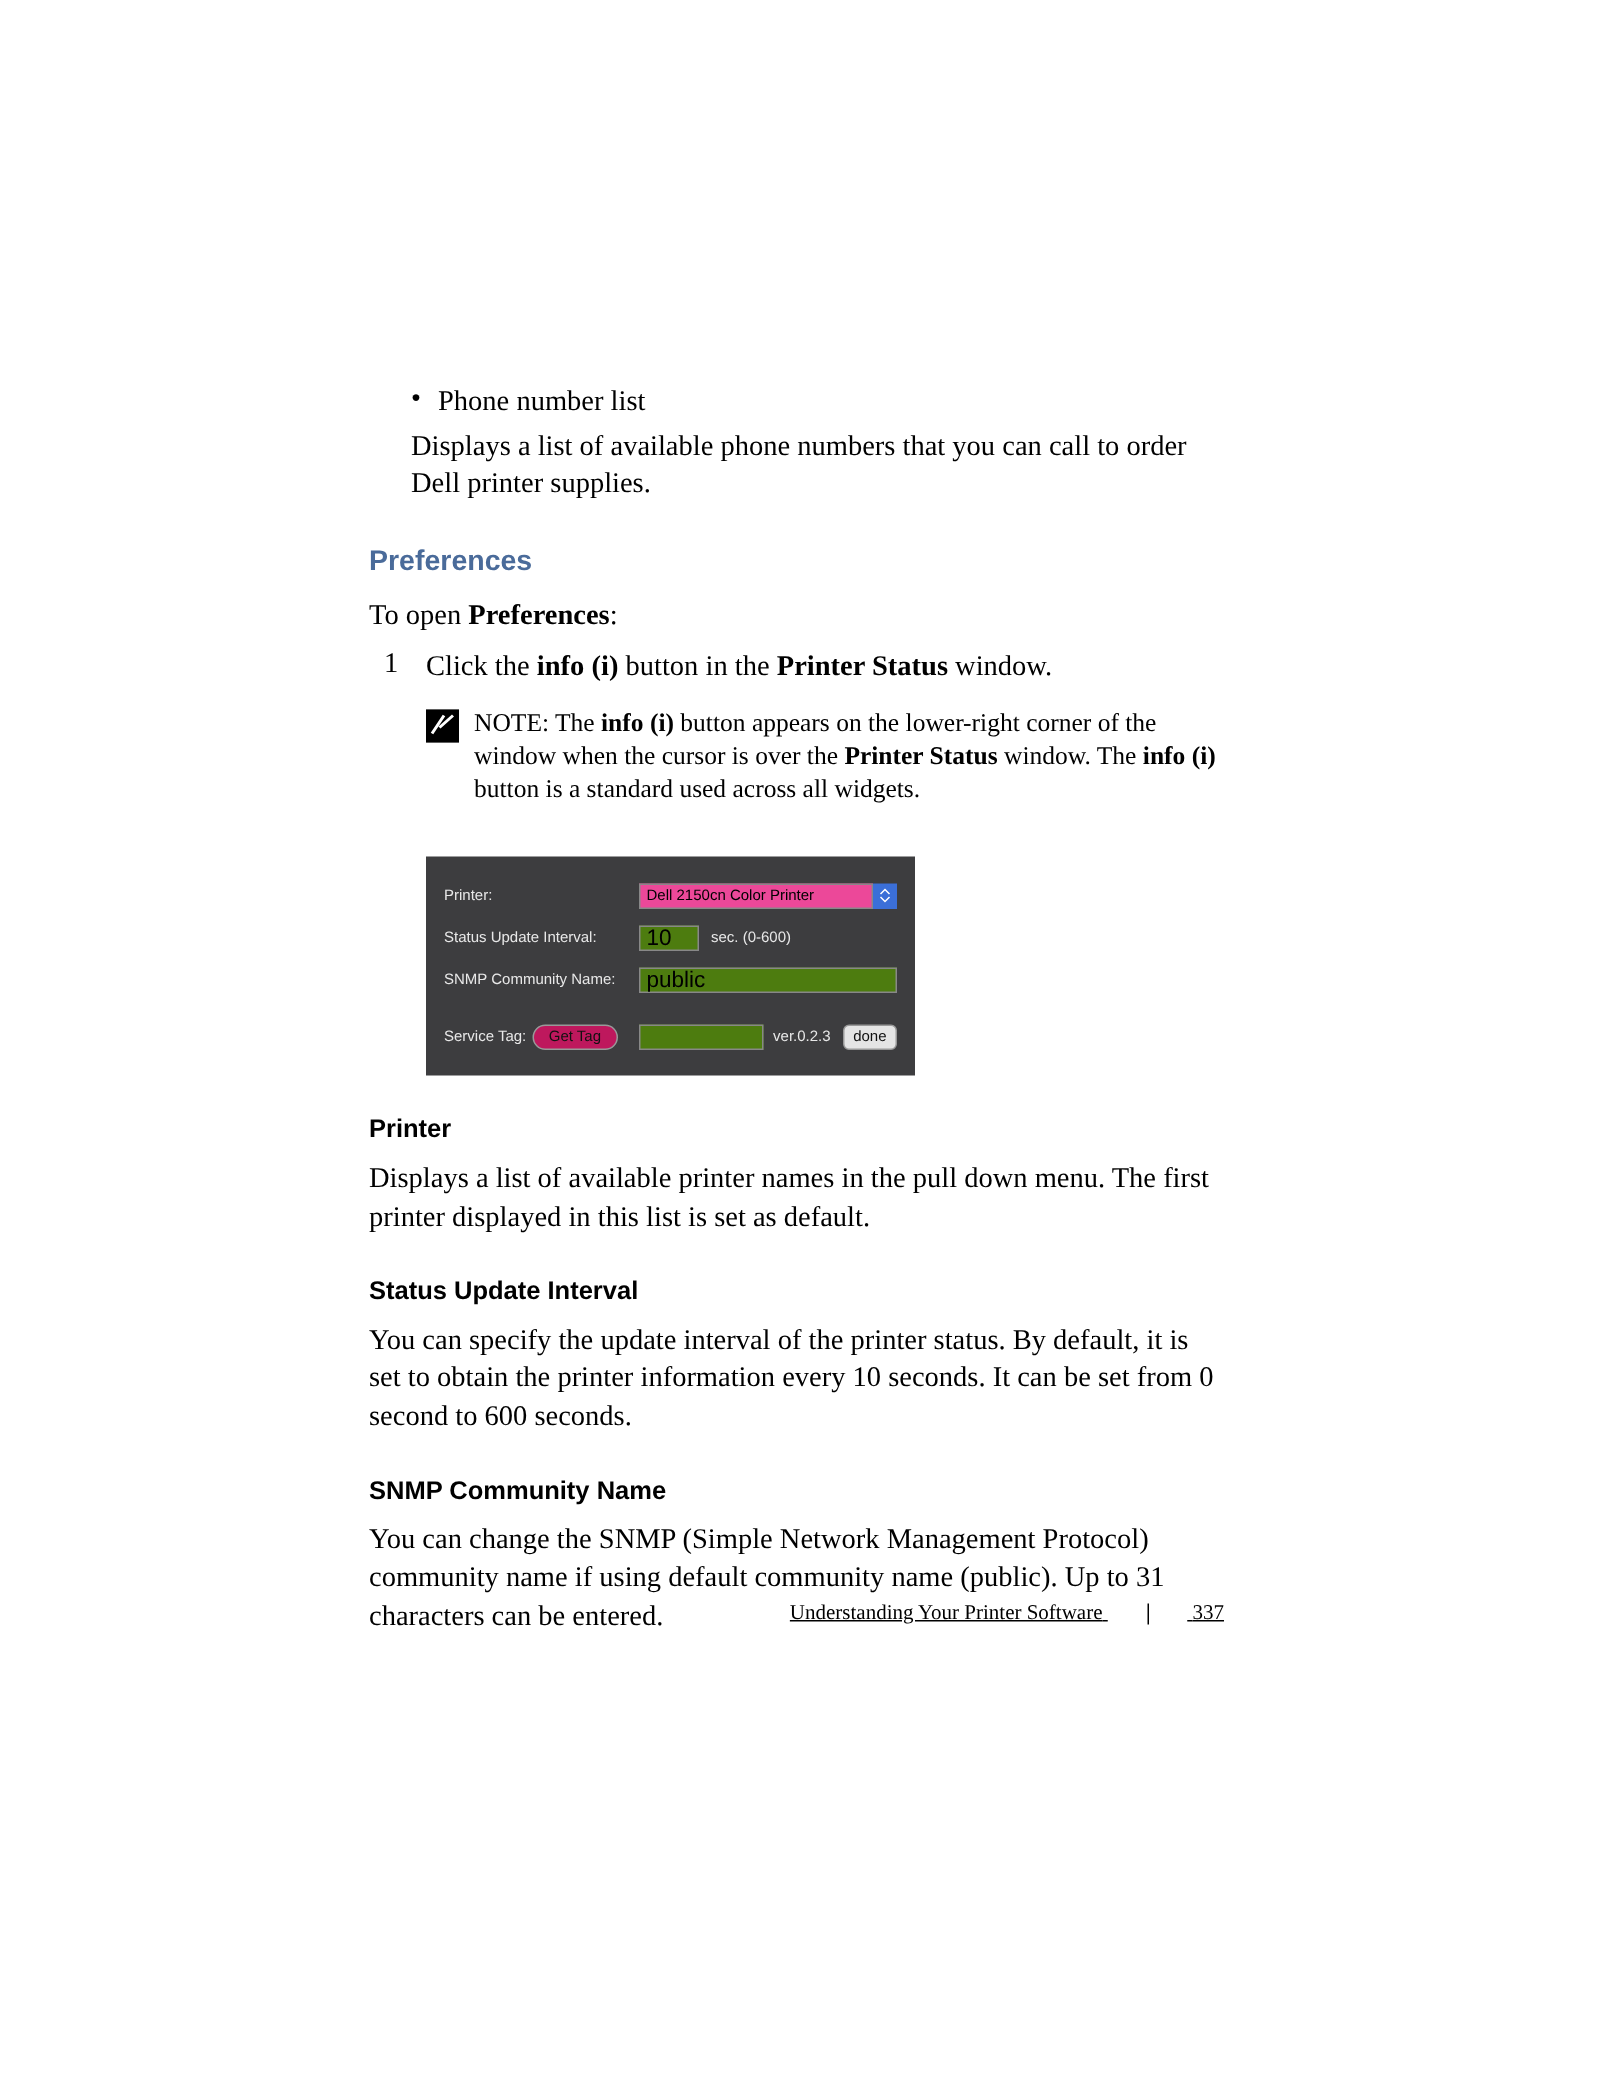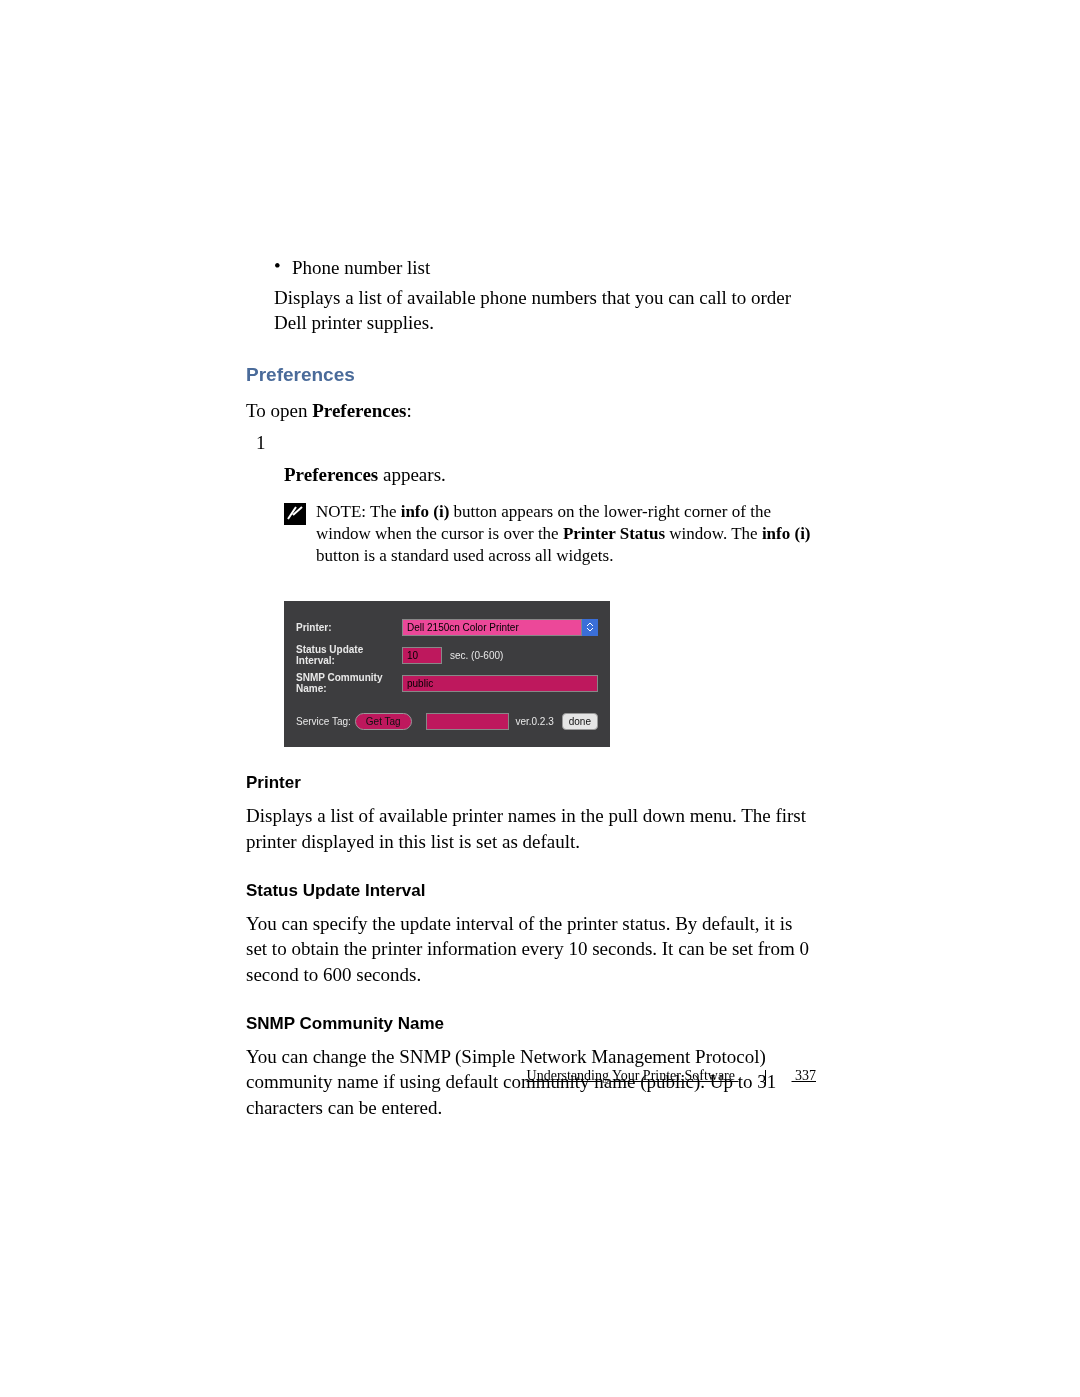--- a/index.html
+++ b/index.html
@@ -91,23 +91,22 @@
     font-family: Arial, Helvetica, sans-serif;
     font-size: 10px;
     color: #e8e8e8;
   }
   .prefs-row {
     display: flex;
     align-items: center;
     height: 28px;
   }
   .prefs-label {
-    width: 106px;
-    flex: none;
-    font-weight: bold;
+    width: 130px;
+    flex: none;
   }
   .prefs-select {
     flex: 1;
     height: 17px;
     background: #ec4899;
     color: #000;
     font-size: 10px;
     display: flex;
     align-items: center;
     padding: 0 4px;
@@ -120,25 +119,25 @@
     background: #3b6fd8;
     flex: none;
     display: flex;
     align-items: center;
     justify-content: center;
     color: #fff;
     font-size: 8px;
     line-height: 1;
   }
   .prefs-input {
-    background: #be185d;
+    background: #4d7c0f;
     color: #000;
     border: 1px solid #888;
     height: 17px;
-    font-size: 10px;
+    font-size: 15px;
     padding: 0 4px;
     display: flex;
     align-items: center;
   }
   .prefs-input.wide { flex: 1; }
   .prefs-input.narrow { width: 40px; }
   .prefs-button {
     display: inline-flex;
     align-items: center;
     justify-content: center;
@@ -191,25 +190,25 @@
   <div class="body-text indent-1">Displays a list of available phone numbers that you can call to order Dell printer supplies.</div>
 
   <div class="h-blue">Preferences</div>
 
   <div class="body-text">
     <span>To open </span><span class="bold">Preferences</span><span>:</span>
   </div>
 
   <div class="numbered-row" style="margin-top:8px;">
     <div class="num">1</div>
-  </div>
-
-  <div class="body-text indent-2">
-    <span class="bold">Preferences</span><span> appears.</span>
-  </div>
+    <div class="body-text">
+      <span>Click the </span><span class="bold">info (i)</span><span> button in the </span><span class="bold">Printer Status</span><span> window.</span>
+    </div>
+  </div>
+
 
   <div class="note-block">
     <div class="note-icon">
       <svg width="22" height="22" viewBox="0 0 22 22">
           <rect width="22" height="22" fill="#000"></rect>
           <path d="M4 16 L12 4 M9 12 L18 4" stroke="#fff" stroke-width="2" fill="none"></path>
         </svg>
     </div>
     <div class="note-text">
       <span>NOTE: </span><span>The </span><span class="bold">info (i)</span><span> button appears on the lower-right corner of the window when the cursor is over the </span><span class="bold">Printer Status</span><span> window. The </span><span class="bold">info (i)</span><span> button is a standard used across all widgets.</span>

